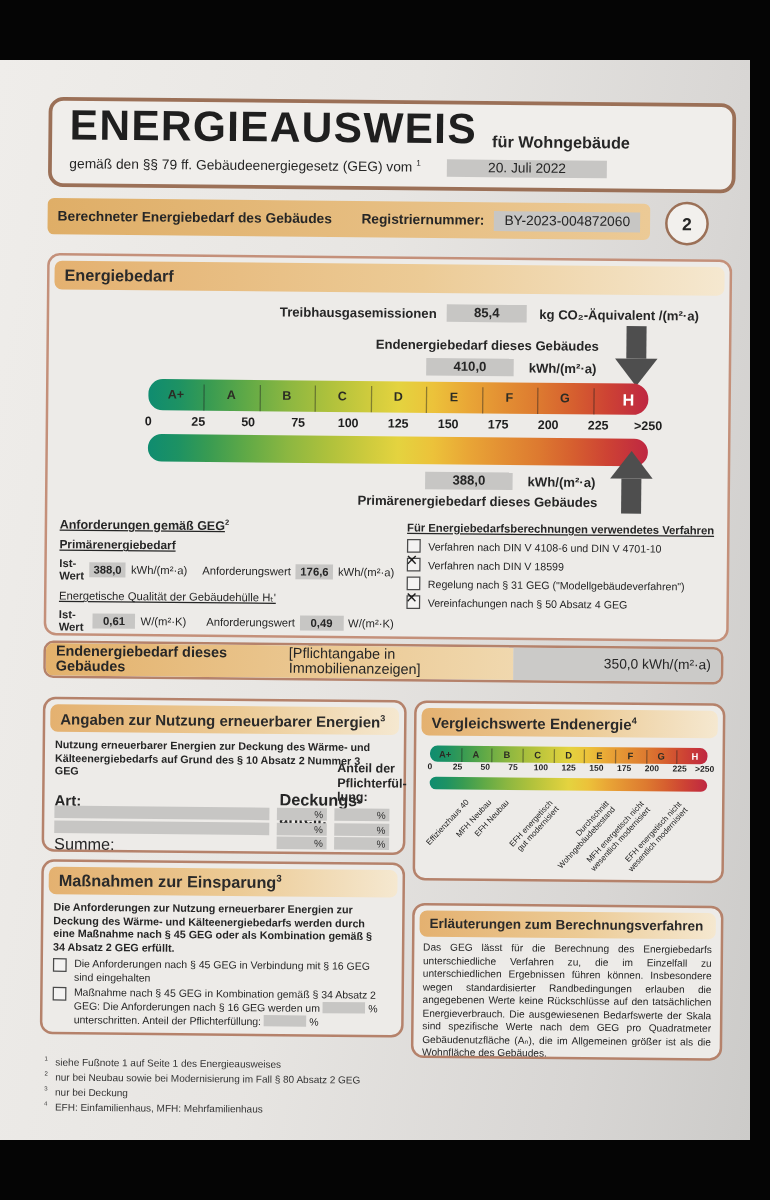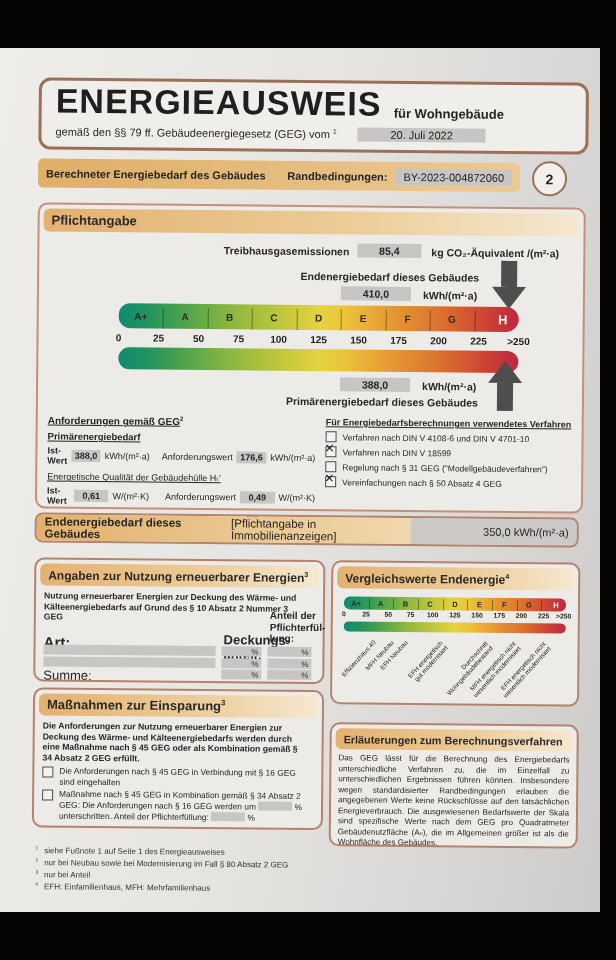--- a/index.html
+++ b/index.html
@@ -47,31 +47,31 @@
     <div style="position:absolute;left:14px;top:44px;font-size:11px;">
       <span>gemäß den §§ 79 ff. Gebäudeenergiegesetz (GEG) vom</span>
       <sup>1</sup>
       <span class="vbox" style="width:128px;margin-left:18px;font-size:11px;padding:1px 0;">20. Juli 2022</span>
     </div>
   </div>
 
   <div style="position:absolute;left:36px;top:113px;width:482px;height:29px;border-radius:5px;
               background:linear-gradient(90deg,#dfae67,#ecca96);display:flex;align-items:center;padding:0 8px;box-sizing:border-box;">
     <span style="font-weight:bold;font-size:11px;flex:1;">Berechneter Energiebedarf des Gebäudes</span>
-    <span style="font-weight:bold;font-size:11px;margin-right:8px;">Randbedingungen:</span>
+    <span style="font-weight:bold;font-size:11px;margin-right:8px;">Registriernummer:</span>
     <span class="vbox" style="font-size:11px;padding:2px 8px;">BY-2023-004872060</span>
   </div>
   <div style="position:absolute;left:530px;top:111px;width:31px;height:31px;border-radius:50%;
               border:2.5px solid #9b7057;background:#f2f0ed;display:flex;align-items:center;justify-content:center;">
     <span style="font-weight:bold;font-size:14px;">2</span>
   </div>
 
   <div class="box" style="left:36px;top:157px;width:544px;height:302px;border:2.5px solid #c4907a;">
     <div class="strip">
-      <span class="t">Pflichtangabe</span>
+      <span class="t">Energiebedarf</span>
     </div>
 
     <span style="position:absolute;left:160px;top:38px;width:150px;text-align:right;font-weight:bold;font-size:10.5px;">Treibhausgasemissionen</span>
     <span class="vbox" style="position:absolute;left:318px;top:36px;width:64px;font-size:10.5px;font-weight:bold;padding:1px 0;">85,4</span>
     <span style="position:absolute;left:392px;top:38px;font-weight:bold;font-size:10.5px;">kg CO₂-Äquivalent /(m²·a)</span>
 
     <span style="position:absolute;left:240px;top:63px;width:200px;text-align:right;font-weight:bold;font-size:10.5px;">Endenergiebedarf dieses Gebäudes</span>
     <span class="vbox" style="position:absolute;left:302px;top:79px;width:70px;font-size:10.5px;font-weight:bold;padding:1px 0;">410,0</span>
     <span style="position:absolute;left:384px;top:81px;font-weight:bold;font-size:10.5px;">kWh/(m²·a)</span>
 
@@ -197,21 +197,21 @@
   <div class="box" style="left:36px;top:512px;width:287px;height:120px;border:2.5px solid #b5826b;">
     <div class="strip" style="height:22px;">
       <span class="t" style="font-size:12px;"><span>Angaben zur Nutzung erneuerbarer Energien</span><sup>3</sup></span>
     </div>
     <div style="position:absolute;left:8px;top:31px;width:262px;font-size:8.6px;font-weight:bold;line-height:1.25;">Nutzung erneuerbarer Energien zur Deckung des Wärme- und Kälteenergiebedarfs auf Grund des § 10 Absatz 2 Nummer 3 GEG</div>
     <div style="position:absolute;left:188px;top:72px;font-size:13px;font-weight:bold;white-space:pre-line;line-height:1.15;">Deckungs-
 anteil:</div>
     <div style="position:absolute;left:234px;top:48px;font-size:10px;font-weight:bold;white-space:pre-line;line-height:1.15;">Anteil der
 Pflichterfül-
 lung:</div>
-    <span style="position:absolute;left:8px;top:74px;font-size:15px;font-weight:bold;">Art:</span>
+    <span style="position:absolute;left:8px;top:74px;font-size:12px;font-weight:bold;">Art:</span>
     <div style="position:absolute;left:8px;top:85px;width:172px;height:10px;background:#c7c6c4;"></div>
     <span class="pctbox" style="position:absolute;left:186px;top:85px;width:40px;height:10px;">%</span>
     <span class="pctbox" style="position:absolute;left:232px;top:85px;width:44px;height:10px;">%</span>
     <div style="position:absolute;left:8px;top:97px;width:172px;height:10px;background:#c7c6c4;"></div>
     <span class="pctbox" style="position:absolute;left:186px;top:97px;width:40px;height:10px;">%</span>
     <span class="pctbox" style="position:absolute;left:232px;top:97px;width:44px;height:10px;">%</span>
     <span style="position:absolute;left:8px;top:108px;font-size:13px;">Summe:</span>
     <span class="pctbox" style="position:absolute;left:186px;top:108px;width:40px;height:10px;">%</span>
     <span class="pctbox" style="position:absolute;left:232px;top:108px;width:44px;height:10px;">%</span>
   </div>
@@ -301,20 +301,20 @@
     <div style="position:absolute;left:7px;top:29px;width:231px;font-size:8.1px;line-height:1.3;text-align:justify;">Das GEG lässt für die Berechnung des Energiebedarfs unterschiedliche Verfahren zu, die im Einzelfall zu unterschiedlichen Ergebnissen führen können. Insbesondere wegen standardisierter Randbedingungen erlauben die angegebenen Werte keine Rückschlüsse auf den tatsächlichen Energieverbrauch. Die ausgewiesenen Bedarfswerte der Skala sind spezifische Werte nach dem GEG pro Quadratmeter Gebäudenutzfläche (Aₙ), die im Allgemeinen größer ist als die Wohnfläche des Gebäudes.</div>
   </div>
 
   <div class="fn" style="left:40px;top:800px;">
     <sup>1</sup><span>siehe Fußnote 1 auf Seite 1 des Energieausweises</span>
   </div>
   <div class="fn" style="left:40px;top:812px;">
     <sup>2</sup><span>nur bei Neubau sowie bei Modernisierung im Fall § 80 Absatz 2 GEG</span>
   </div>
   <div class="fn" style="left:40px;top:824px;">
-    <sup>3</sup><span>nur bei Anteil</span>
+    <sup>3</sup><span>nur bei Deckung</span>
   </div>
   <div class="fn" style="left:40px;top:836px;">
     <sup>4</sup><span>EFH: Einfamilienhaus, MFH: Mehrfamilienhaus</span>
   </div>
 
 </div>
 </div>
 
 </body></html>

